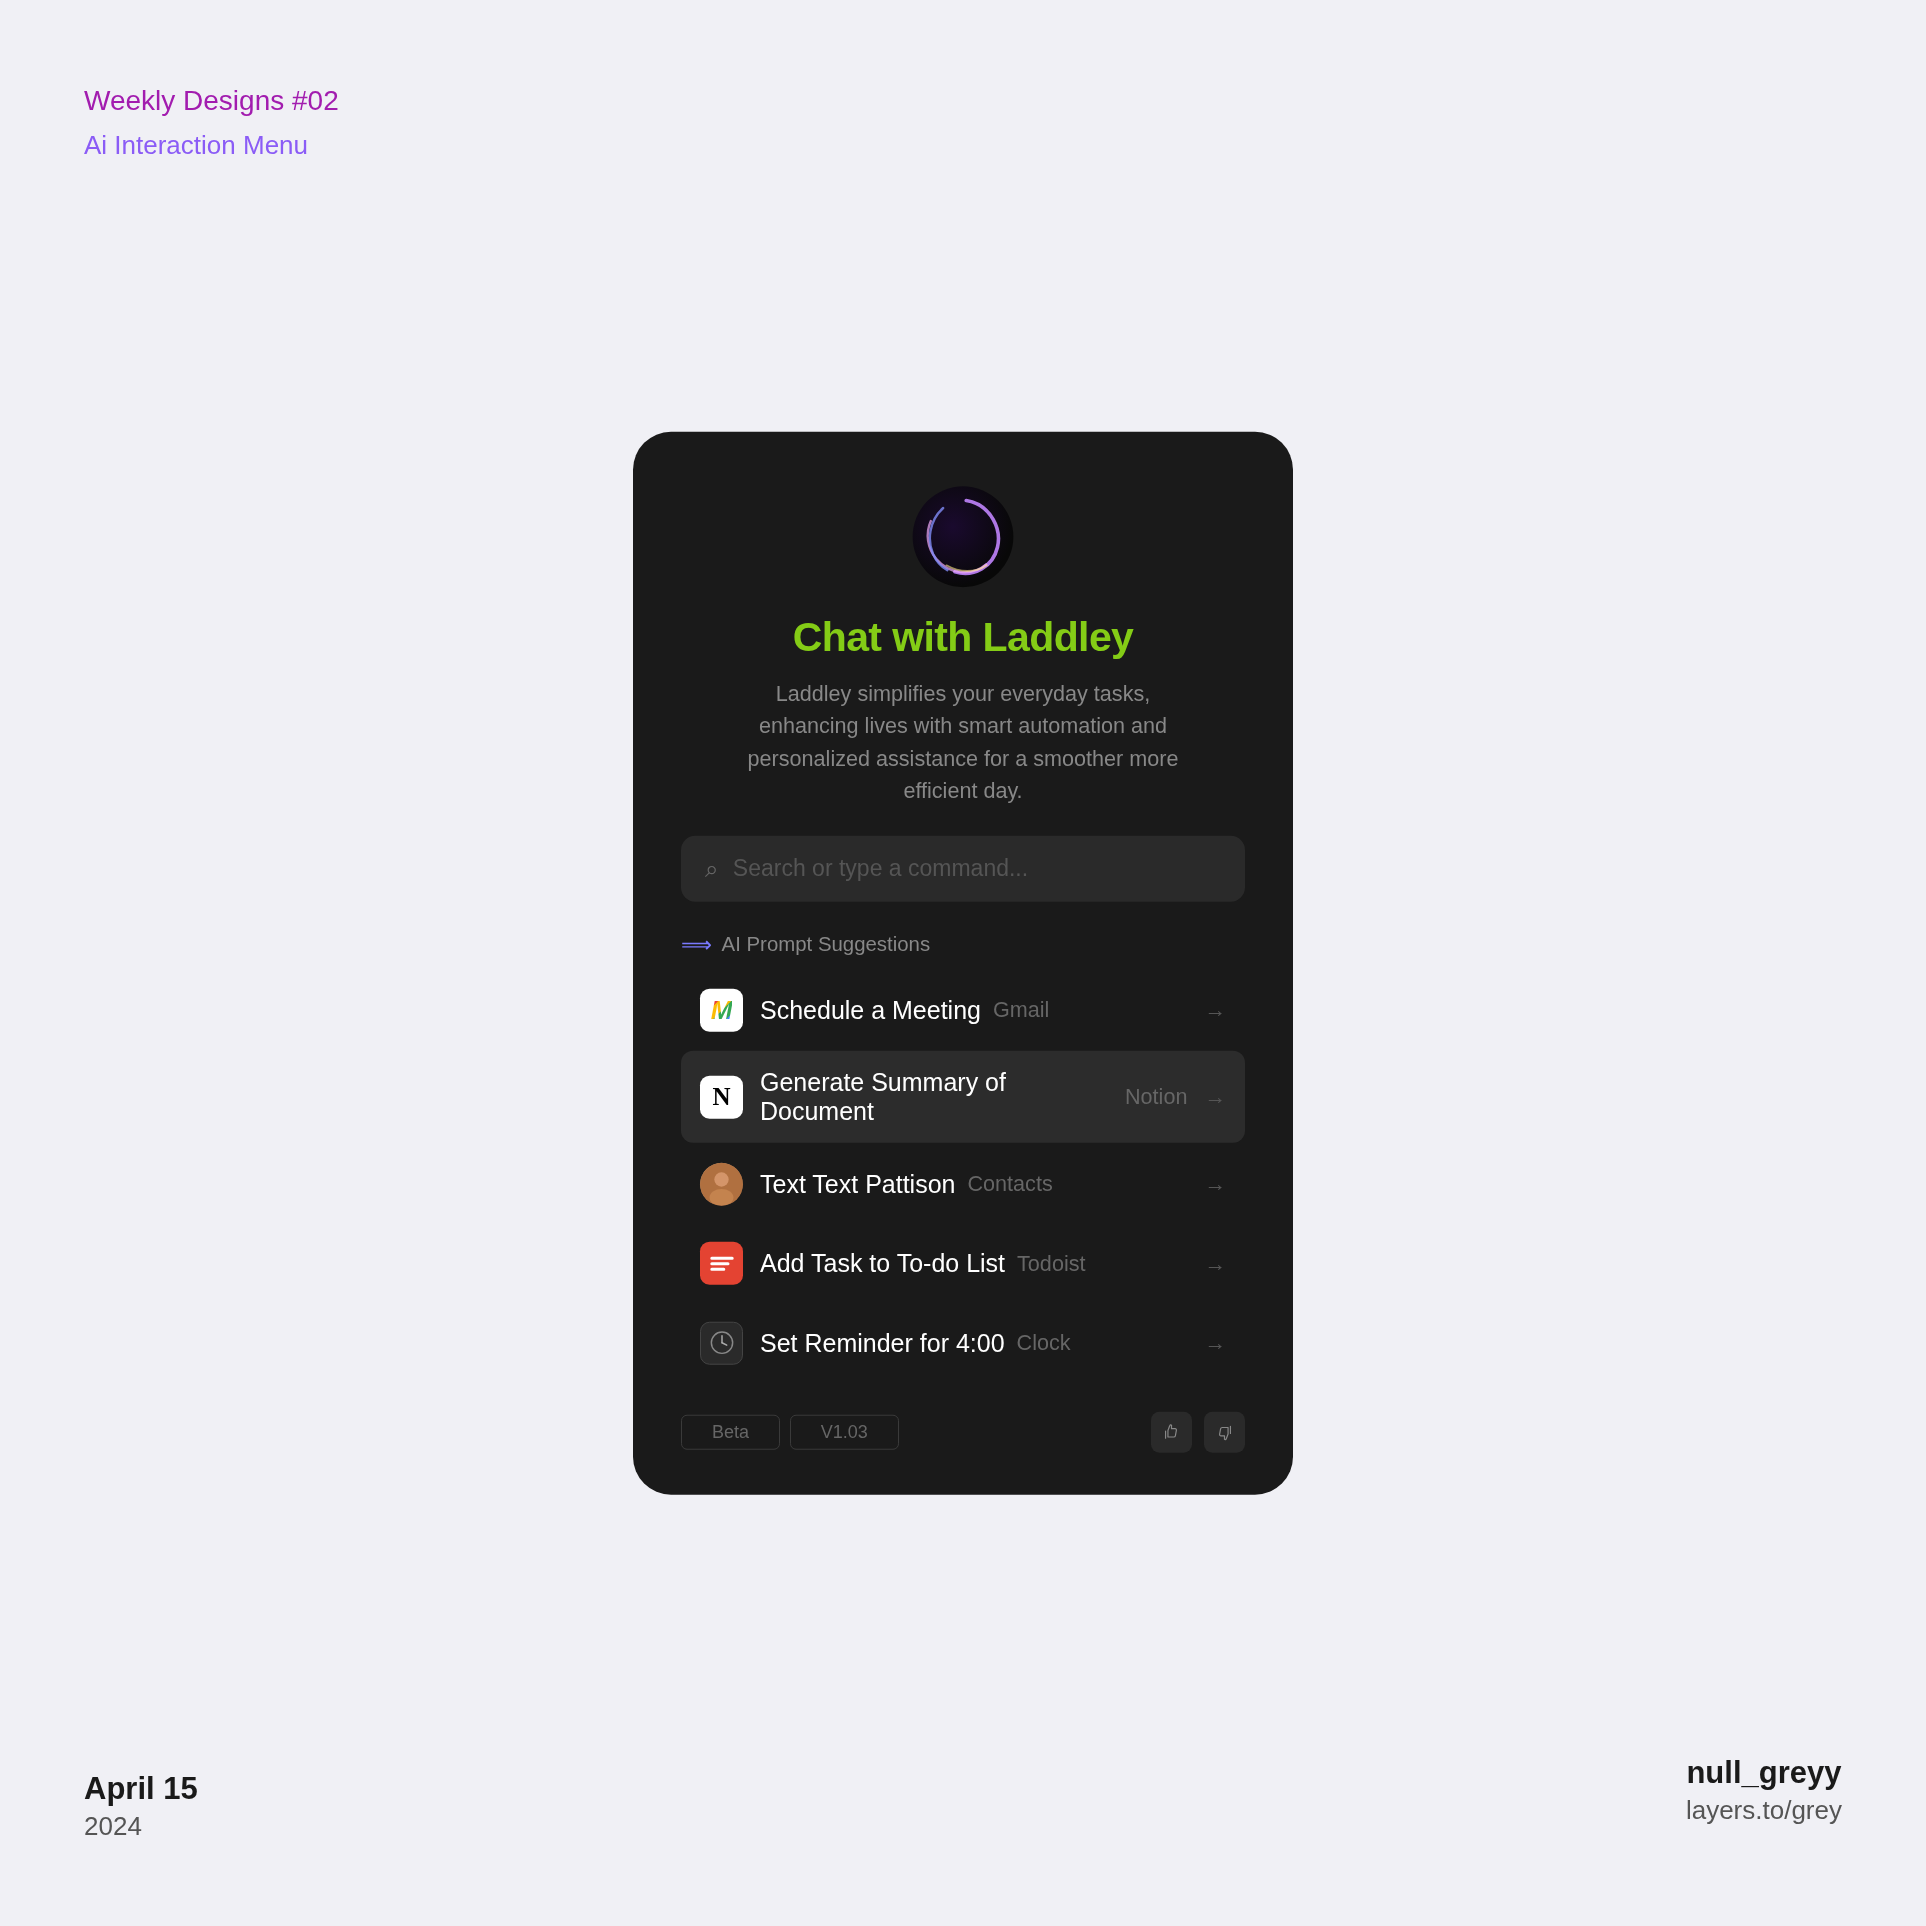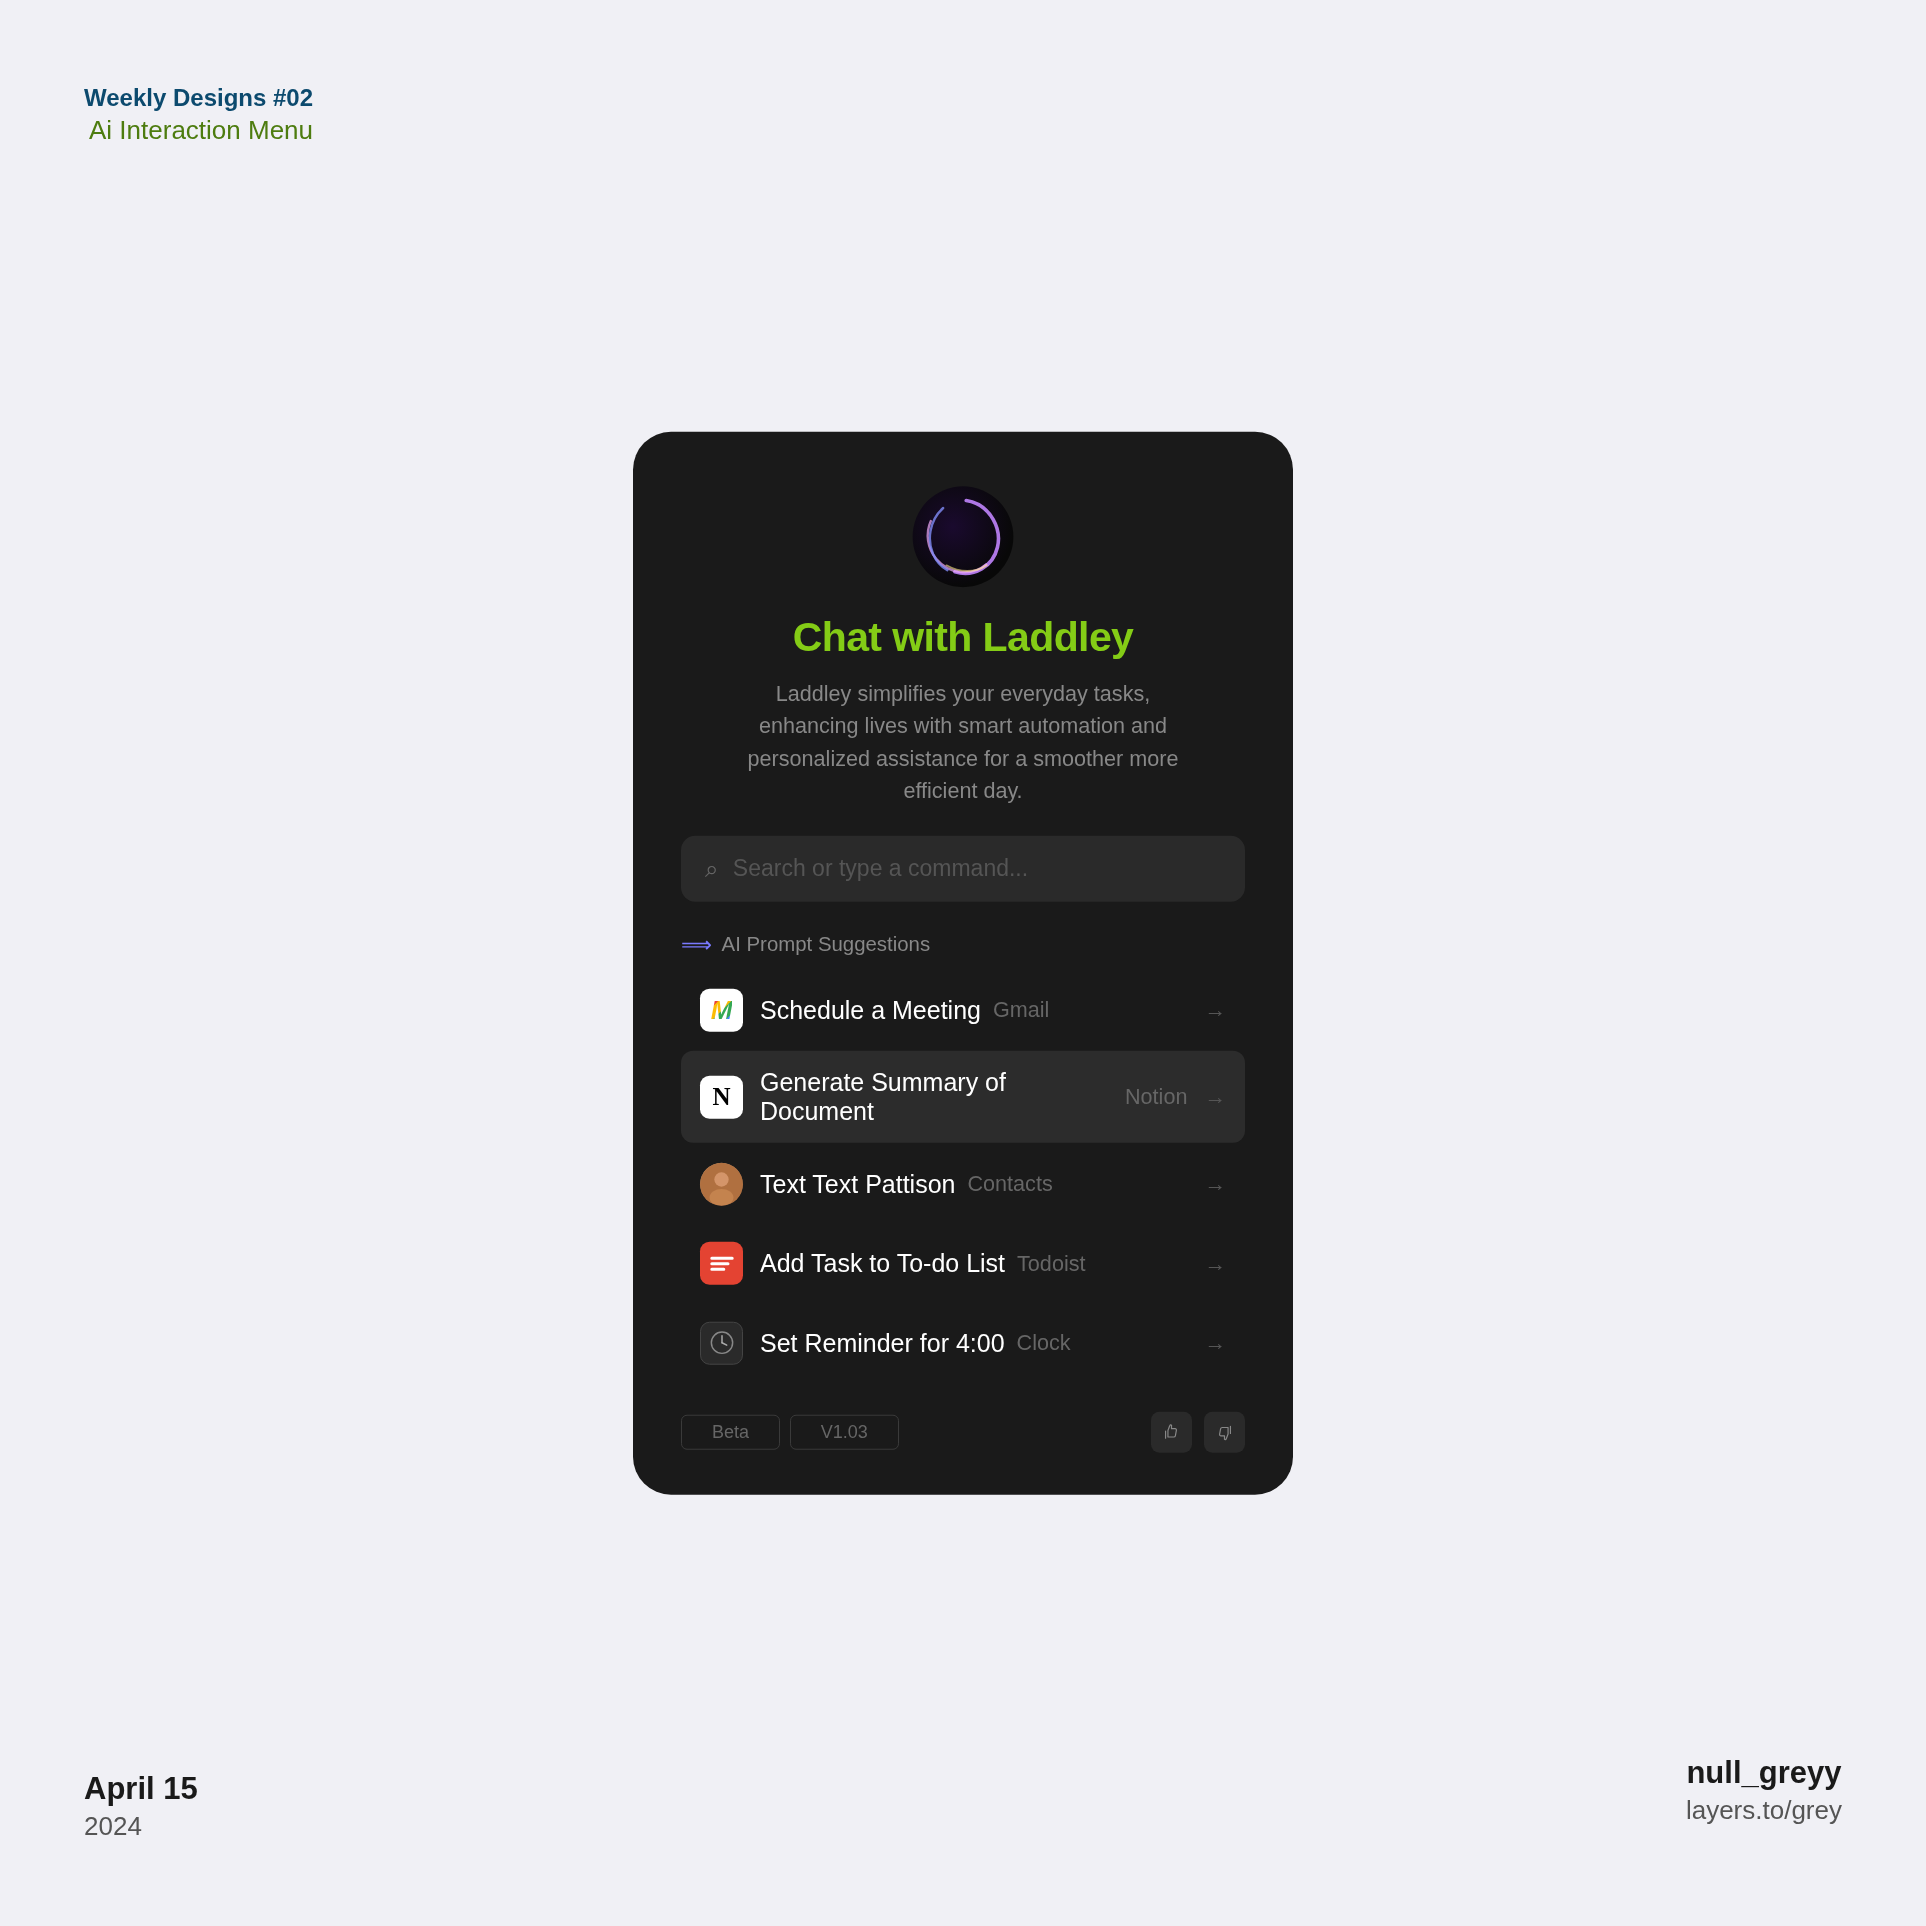--- a/index.html
+++ b/index.html
@@ -13,32 +13,31 @@
       overflow: hidden;
     }
 
     .top-left-label {
       position: absolute;
       top: 84px;
       left: 84px;
     }
 
     .top-left-label .title {
-      font-size: 24px;
-      font-weight: 700;
-      color: #0c4a6e;
+      font-size: 28px;
+      font-weight: 400;
+      color: #a21caf;
       line-height: 1.2;
     }
 
     .top-left-label .subtitle {
       font-size: 26px;
       font-weight: 400;
-      color: #4d7c0f;
-      margin-top: 2px;
-      text-align: right;
+      color: #8b5cf6;
+      margin-top: 12px;
     }
 
     .bottom-left-label {
       position: absolute;
       bottom: 84px;
       left: 84px;
     }
 
     .bottom-left-label .date {
       font-size: 31px;

